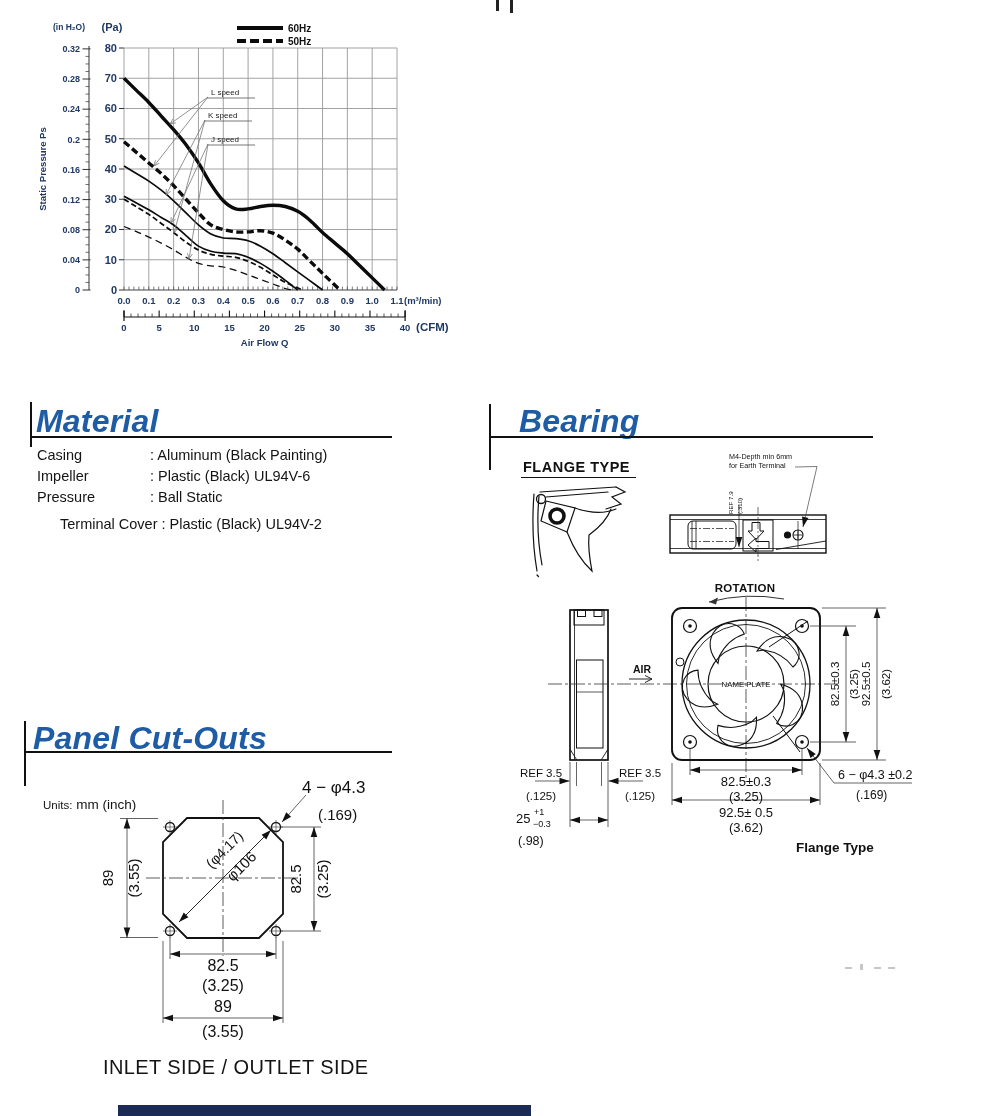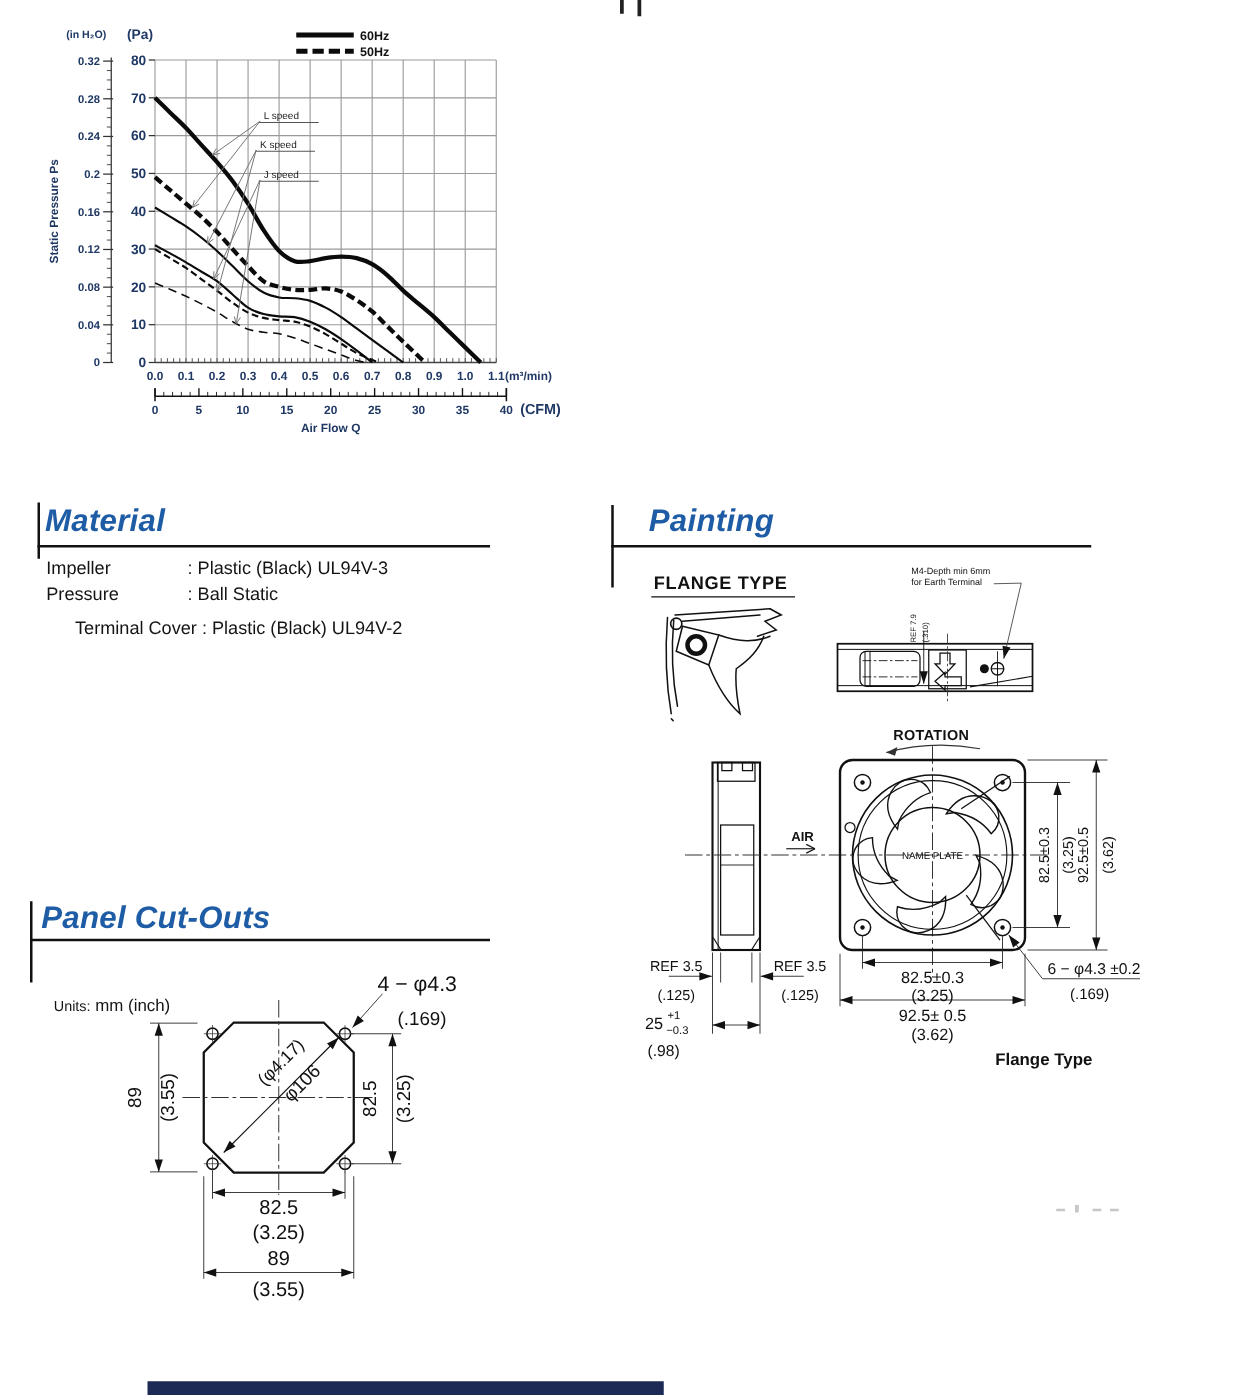--- a/index.html
+++ b/index.html
@@ -1,20 +1,20 @@
 <!DOCTYPE html>
 <html><head>
 <meta charset="utf-8">
 <style>
   html,body{margin:0;padding:0;background:#e8e8e8;}
   .page{position:relative;width:1000px;height:1116px;background:#ffffff;overflow:hidden;
         font-family:"Liberation Sans","DejaVu Sans",sans-serif;color:#111;}
   .abs{position:absolute;}
   svg{position:absolute;left:0;top:0;}
-  .sec-title{font-style:italic;font-weight:bold;font-size:25px;color:#1e5ca6;letter-spacing:0.2px;}
+  .sec-title{font-style:italic;font-weight:bold;font-size:32px;color:#1e5ca6;letter-spacing:0.2px;}
   .sec-rule{background:#111;height:2px;}
   .sec-vline{background:#111;width:2px;}
   .mat-row{font-size:14.5px;color:#141414;height:21px;line-height:21px;white-space:nowrap;}
   .mat-label{display:inline-block;width:113px;}
   .flange-label{font-size:14.5px;font-weight:bold;letter-spacing:0.5px;border-bottom:1.6px solid #111;
                 padding:0 6px 2px 2px;color:#111;}
   .units-line{font-size:13.5px;color:#141414;}
   .units-small{font-size:11.5px;}
   .caption-big{font-size:20px;color:#141414;letter-spacing:0.4px;}
   .footer-bar{background:#1c2a56;}
@@ -272,37 +272,39 @@
       <line x1="171" y1="223" x2="175.53926490968283" y2="219.07634429648547" stroke="#777" stroke-width="0.8"></line>
       <line x1="208" y1="144" x2="189" y2="259" stroke="#777" stroke-width="0.8"></line>
       <line x1="189" y1="259" x2="187.47920300831845" y2="253.19593448433838" stroke="#777" stroke-width="0.8"></line>
       <line x1="189" y1="259" x2="192.30688199649882" y2="253.99355101282035" stroke="#777" stroke-width="0.8"></line>
     </svg>
 
   <div class="abs sec-vline" style="left:30px;top:402px;height:45px;"></div>
   <div class="abs sec-title" style="left:36px;top:403px;">Material</div>
   <div class="abs sec-rule" style="left:30px;top:436px;width:362px;"></div>
   <div class="abs" style="left:37px;top:445px;width:420px;">
-    <div class="mat-row"><span class="mat-label">Impeller</span><span>:</span> <span>Plastic (Black) UL94V-3</span></div>
+    <div class="mat-row"><span class="mat-label">Casing</span><span>:</span> <span>Aluminum (Black Painting)</span></div>
+    <div class="mat-row"><span class="mat-label">Impeller</span><span>:</span> <span>Plastic (Black) UL94V-6</span></div>
     <div class="mat-row"><span class="mat-label">Pressure</span><span>:</span> <span>Ball Static</span></div>
     <div class="mat-row" style="margin-top:6px;margin-left:23px;"><span class="mat-label" style="width:auto;margin-right:4px;">Terminal Cover</span><span>:</span> <span>Plastic (Black) UL94V-2</span></div>
   </div>
 
   <div class="abs sec-vline" style="left:489px;top:404px;height:66px;"></div>
-  <div class="abs sec-title" style="left:519px;top:403px;">Painting</div>
+  <div class="abs sec-title" style="left:519px;top:403px;">Bearing</div>
   <div class="abs sec-rule" style="left:489px;top:436px;width:384px;"></div>
   <div class="abs flange-label" style="left:521px;top:459px;">FLANGE TYPE</div>
 
   <div class="abs sec-vline" style="left:24px;top:721px;height:65px;"></div>
   <div class="abs sec-title" style="left:33px;top:720px;">Panel Cut-Outs</div>
   <div class="abs sec-rule" style="left:24px;top:751px;width:368px;"></div>
   <div class="abs units-line" style="left:43px;top:797px;">
     <span class="units-small">Units:</span>
     <span>mm (inch)</span>
   </div>
+  <div class="abs caption-big" style="left:103px;top:1056px;">INLET SIDE / OUTLET SIDE</div>
 
   <div class="abs faint-mark" style="left:845px;top:967px;width:7px;height:2px;"></div>
   <div class="abs faint-mark" style="left:860px;top:964px;width:3px;height:6px;"></div>
   <div class="abs faint-mark" style="left:874px;top:967px;width:7px;height:2px;"></div>
   <div class="abs faint-mark" style="left:888px;top:967px;width:7px;height:2px;"></div>
 
   <div class="abs footer-bar" style="left:118px;top:1105px;width:413px;height:11px;"></div>
 
   <svg width="1000" height="1116" viewBox="0 0 1000 1116">
     <defs>

